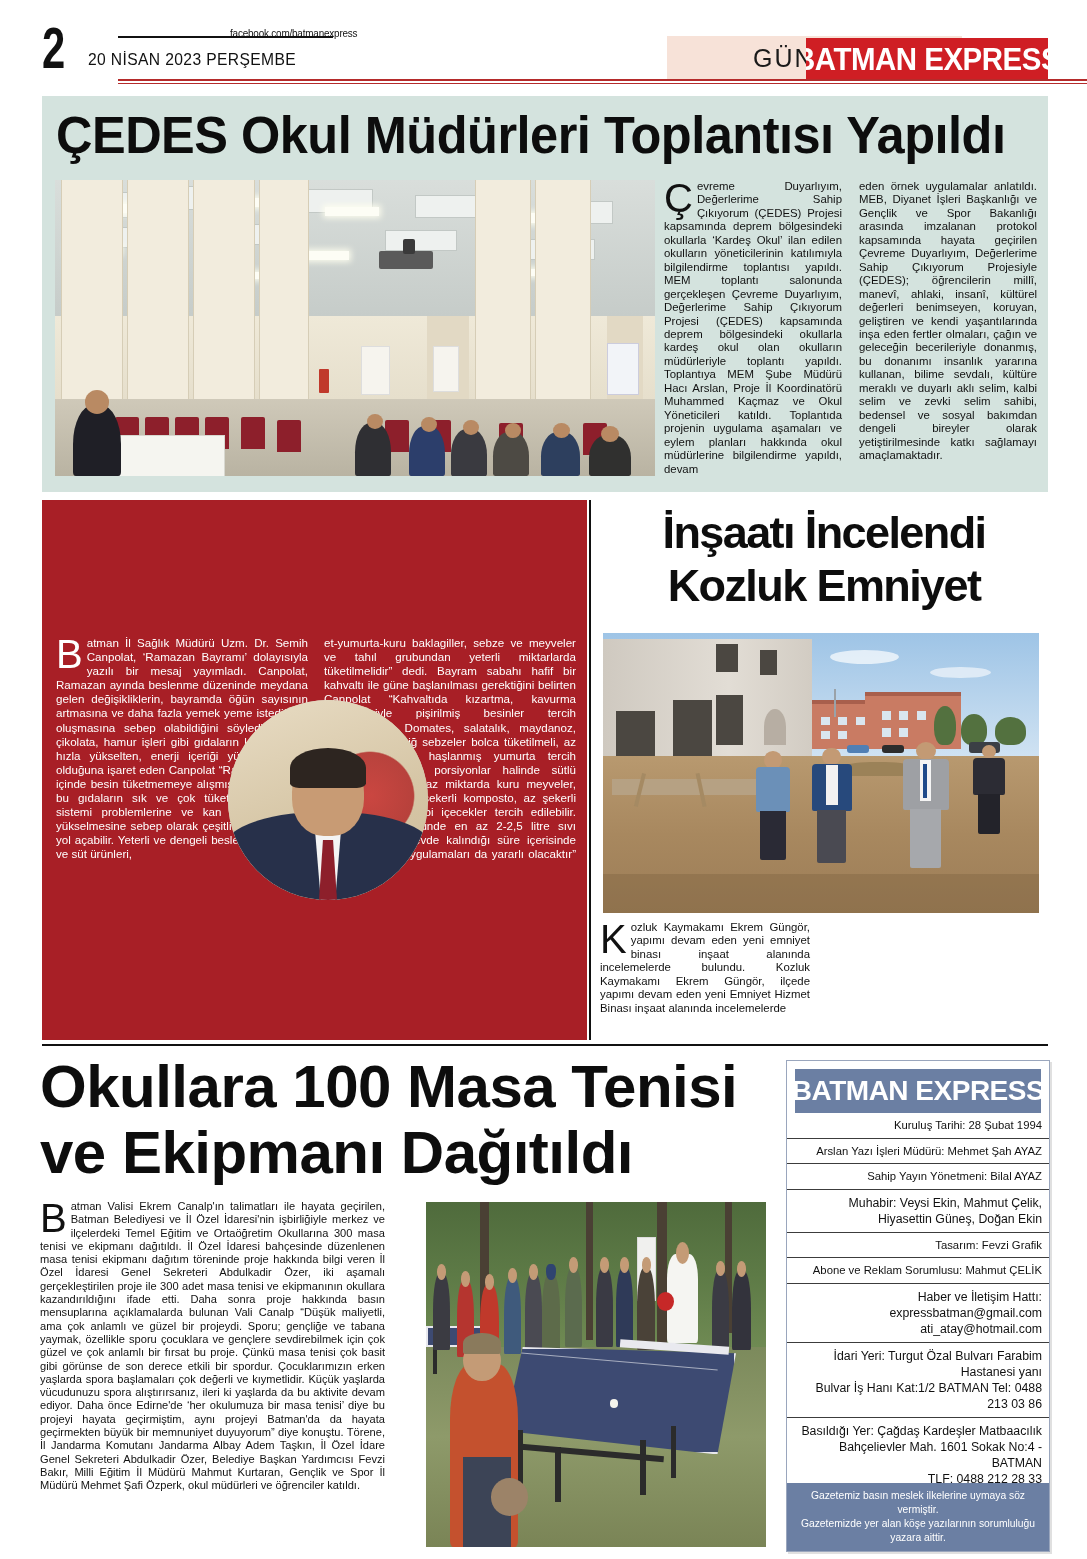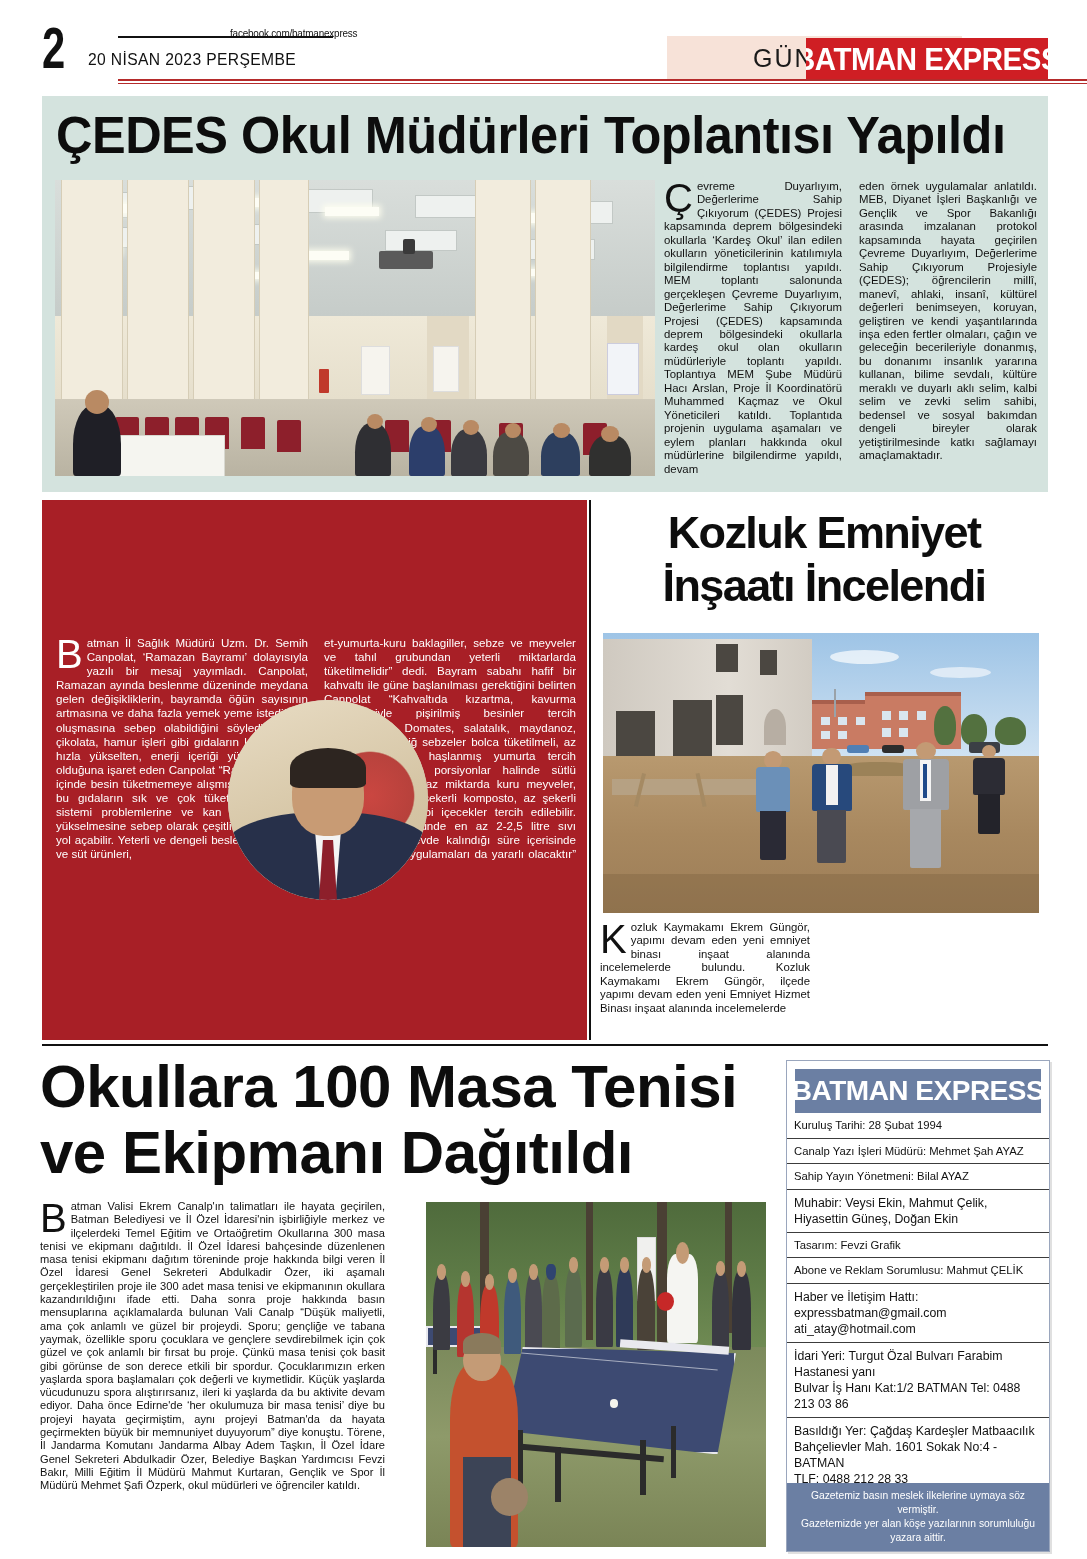--- a/index.html
+++ b/index.html
@@ -155,21 +155,21 @@
     margin:8px 8px 0 8px;height:44px;background:#6b7fa3;
     display:flex;align-items:center;justify-content:center;overflow:hidden;
   }
   .colo-logo span{
     color:#fff;font-weight:700;font-size:28px;letter-spacing:-.5px;
     font-family:"Liberation Sans Narrow","Liberation Sans",sans-serif;
     font-variant:small-caps;white-space:nowrap;
   }
   .colo-row{
     padding:5px 7px;border-bottom:1.5px solid #3c3c3c;
-    text-align:left;font-size:11.3px;line-height:14.5px;color:#111;
+    text-align:right;font-size:11.3px;line-height:14.5px;color:#111;
     font-family:"Liberation Sans Narrow","Liberation Sans",sans-serif;
   }
   .colo-row:first-of-type{border-top:none;}
   .colo-row.big{font-size:12.3px;line-height:16px;}
   .colo-row.last{border-bottom:none;}
   .colo-foot{
     position:absolute;left:0;right:0;bottom:0;
     background:#6b7fa3;color:#fff;text-align:center;
     font-size:10.3px;line-height:14px;padding:6px 8px;
     font-family:"Liberation Sans Narrow","Liberation Sans",sans-serif;
@@ -364,22 +364,22 @@
       <div class="pt-tie"></div>
       <div class="pt-head"></div>
       <div class="pt-hair"></div>
     </div>
   </div>
 
   <div class="vdiv"></div>
 
   <div class="art3">
     <div class="hl">
+      <div>İnşaatı İncelendi</div>
       <div>Kozluk Emniyet</div>
-      <div>İnşaatı İncelendi</div>
     </div>
 
     <div class="photo">
       <div class="ph">
         <div class="c-sky"></div>
         <div style="position:absolute;left:52%;top:6%;width:16%;height:5%;background:#f2f7fb;border-radius:50%;opacity:.8;"></div>
         <div style="position:absolute;left:75%;top:12%;width:14%;height:4%;background:#f2f7fb;border-radius:50%;opacity:.7;"></div>
 
         <div class="c-school" style="left:48%;top:24%;width:26%;height:16%;"></div>
         <div class="c-school" style="left:60%;top:21%;width:22%;height:19%;"></div>
@@ -530,21 +530,21 @@
       </div>
     </div>
   </div>
 
   <div class="colophon">
     <div class="colo-logo">
       <span>BATMAN EXPRESS</span>
     </div>
     <div id="colo-rows">
         <div class="colo-row">Kuruluş Tarihi: 28 Şubat 1994</div>
-        <div class="colo-row">Canalp Yazı İşleri Müdürü: Mehmet Şah AYAZ</div>
+        <div class="colo-row">Arslan Yazı İşleri Müdürü: Mehmet Şah AYAZ</div>
         <div class="colo-row">Sahip Yayın Yönetmeni: Bilal AYAZ</div>
         <div class="colo-row big">Muhabir: Veysi Ekin, Mahmut Çelik,<br>Hiyasettin Güneş, Doğan Ekin</div>
         <div class="colo-row">Tasarım: Fevzi Grafik</div>
         <div class="colo-row">Abone ve Reklam Sorumlusu: Mahmut ÇELİK</div>
         <div class="colo-row big">Haber ve İletişim Hattı:<br>expressbatman@gmail.com<br>ati_atay@hotmail.com</div>
         <div class="colo-row big">İdari Yeri: Turgut Özal Bulvarı Farabim Hastanesi yanı<br>Bulvar İş Hanı Kat:1/2 BATMAN Tel: 0488 213 03 86</div>
         <div class="colo-row big">Basıldığı Yer: Çağdaş Kardeşler Matbaacılık<br>Bahçelievler Mah. 1601 Sokak No:4  -  BATMAN<br>TLF: 0488 212 28 33</div>
         <div class="colo-row last">Yerel Süreli Yayın</div>
       </div>
     <div class="colo-foot">Gazetemiz basın meslek ilkelerine uymaya söz vermiştir.<br>Gazetemizde yer alan köşe yazılarının sorumluluğu yazara aittir.</div>

